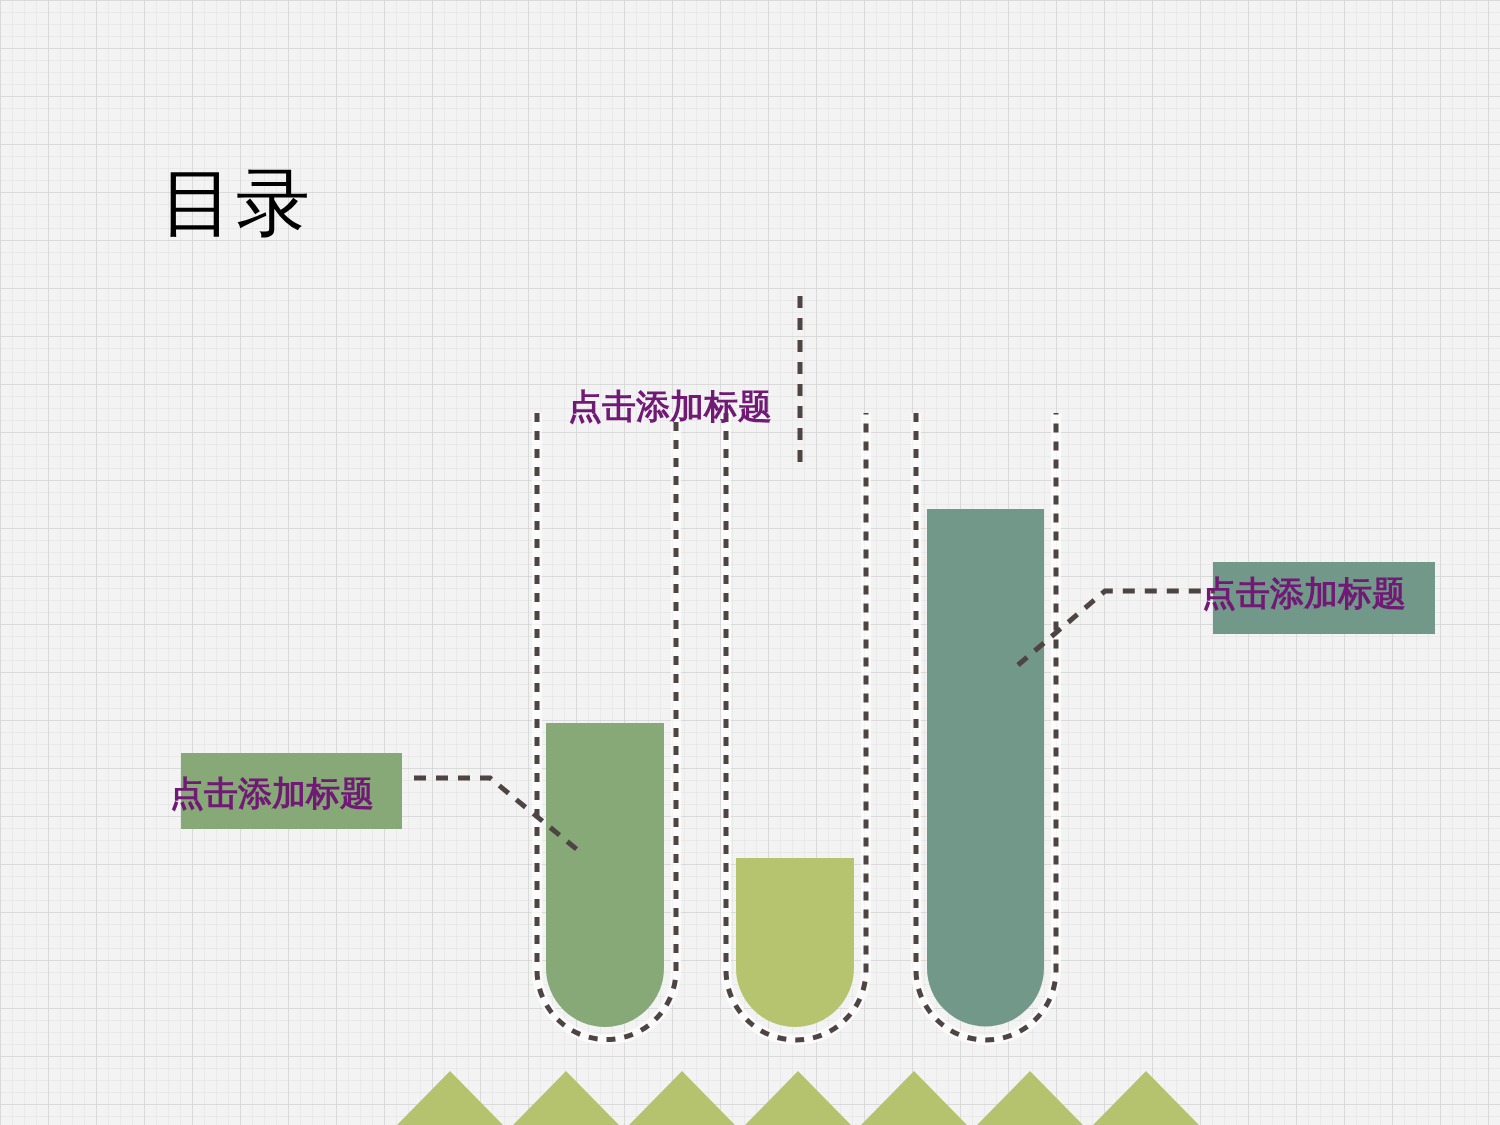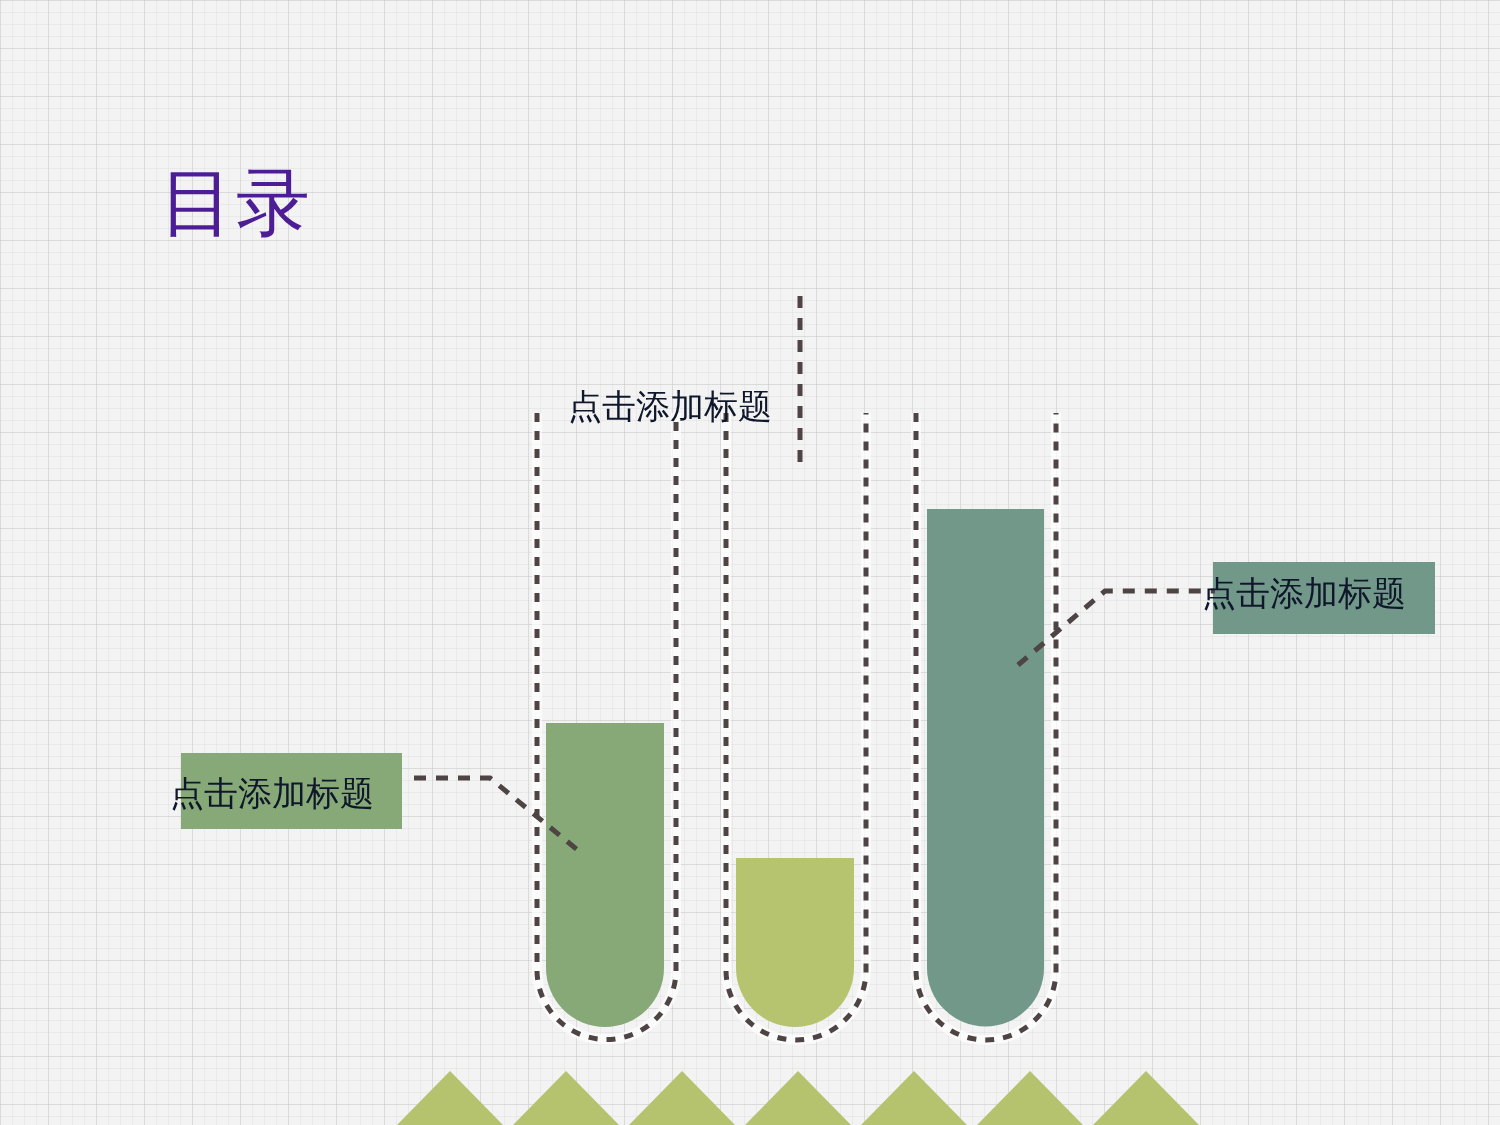--- a/index.html
+++ b/index.html
@@ -9,24 +9,24 @@
     background-image:
       linear-gradient(to right, rgba(200,200,200,0.45) 1px, transparent 1px),
       linear-gradient(to bottom, rgba(200,200,200,0.45) 1px, transparent 1px),
       linear-gradient(to right, rgba(215,215,215,0.35) 1px, transparent 1px),
       linear-gradient(to bottom, rgba(215,215,215,0.35) 1px, transparent 1px);
     background-size: 48px 48px, 48px 48px, 12px 12px, 12px 12px;
     font-family: "DejaVu Sans", sans-serif;
   }
   .title {
     position:absolute; left:160px; top:165px;
-    font-size:74px; color:#4c1d95; letter-spacing:2px; line-height:1;
+    font-size:74px; color:#000000; letter-spacing:2px; line-height:1;
   }
   .label {
-    position:absolute; font-size:34px; color:#0f172a; white-space:nowrap; line-height:1;
+    position:absolute; font-size:34px; color:#701a75; white-space:nowrap; line-height:1;font-weight:bold;
   }
   svg.art { position:absolute; left:0; top:0; }
 </style>
 </head>
 <body>
 
 <div class="title">目录</div>
 
 <svg class="art" width="1500" height="1125" viewBox="0 0 1500 1125">
 

